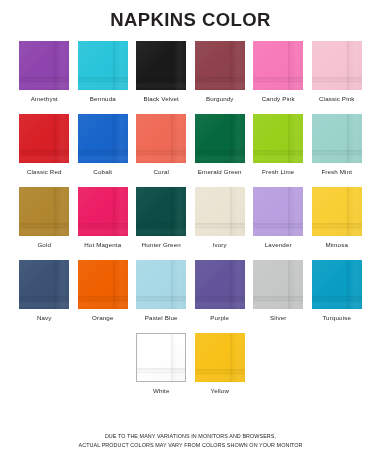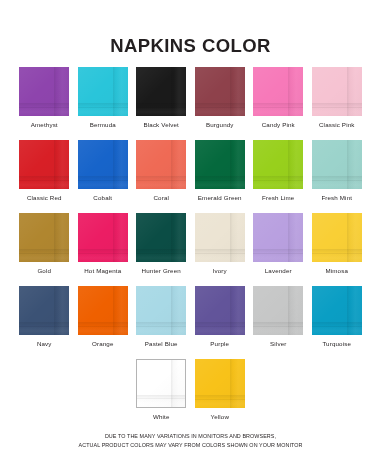--- a/index.html
+++ b/index.html
@@ -18,21 +18,20 @@
   }
 
   .page {
     width: 381px;
     height: 458px;
     box-sizing: border-box;
     display: flex;
     flex-direction: column;
     align-items: center;
     position: relative;
-    justify-content: center;
   }
 
   
   .chart-title {
     margin-top: 11px;
     font-size: 18.5px;
     font-weight: 700;
     letter-spacing: 0.4px;
     color: #231f20;
     text-align: center;

